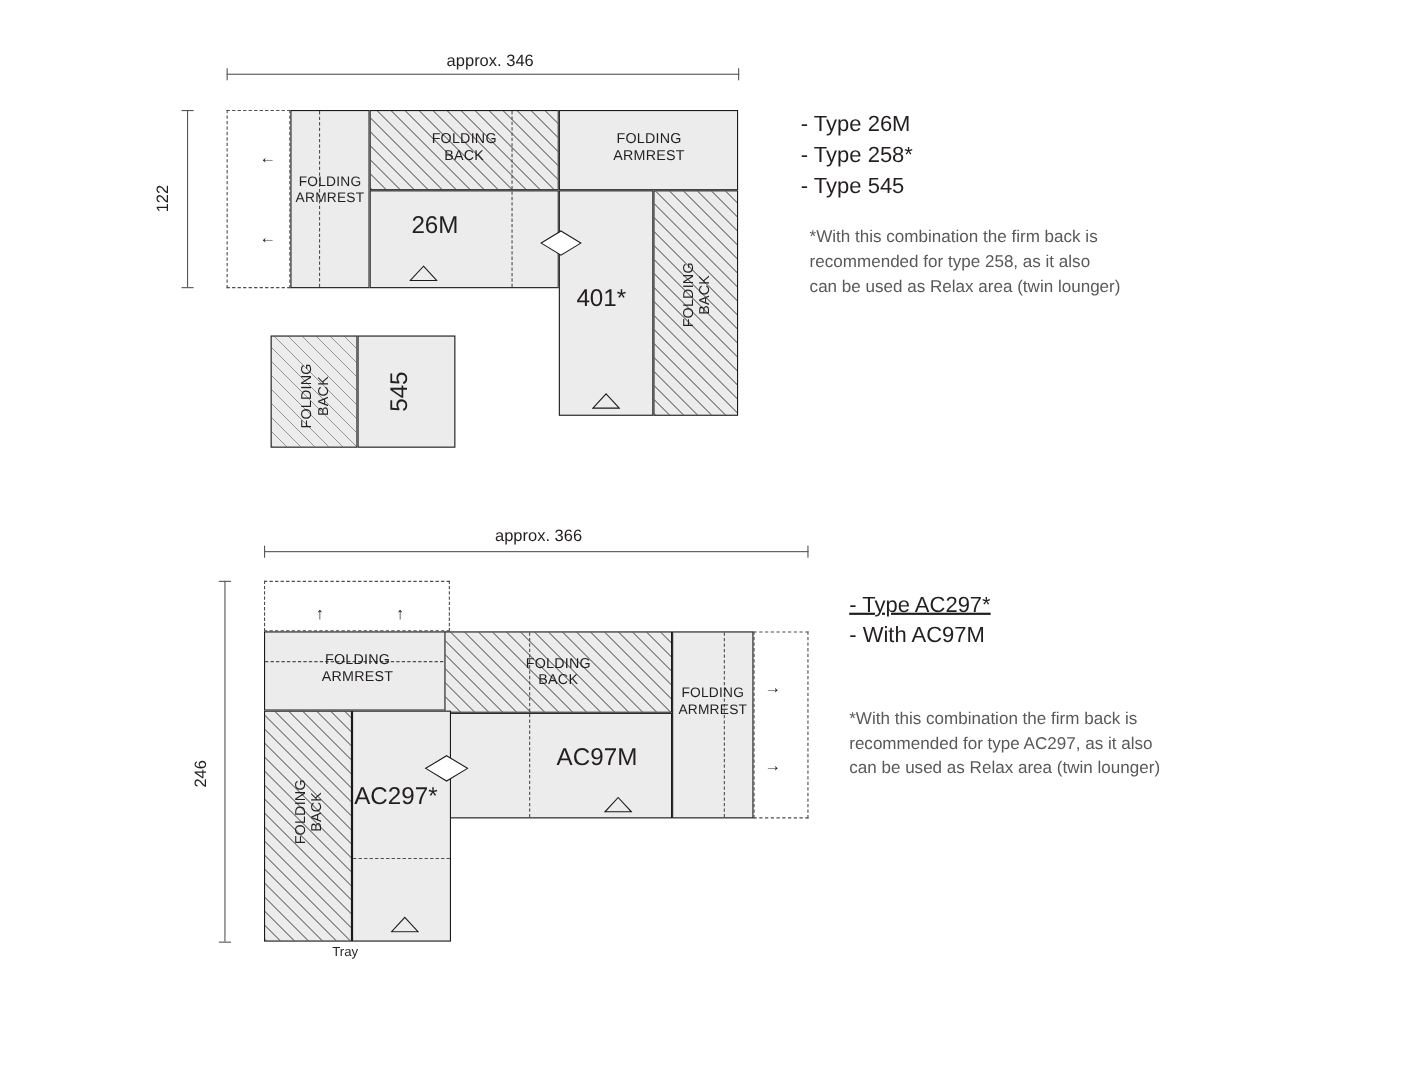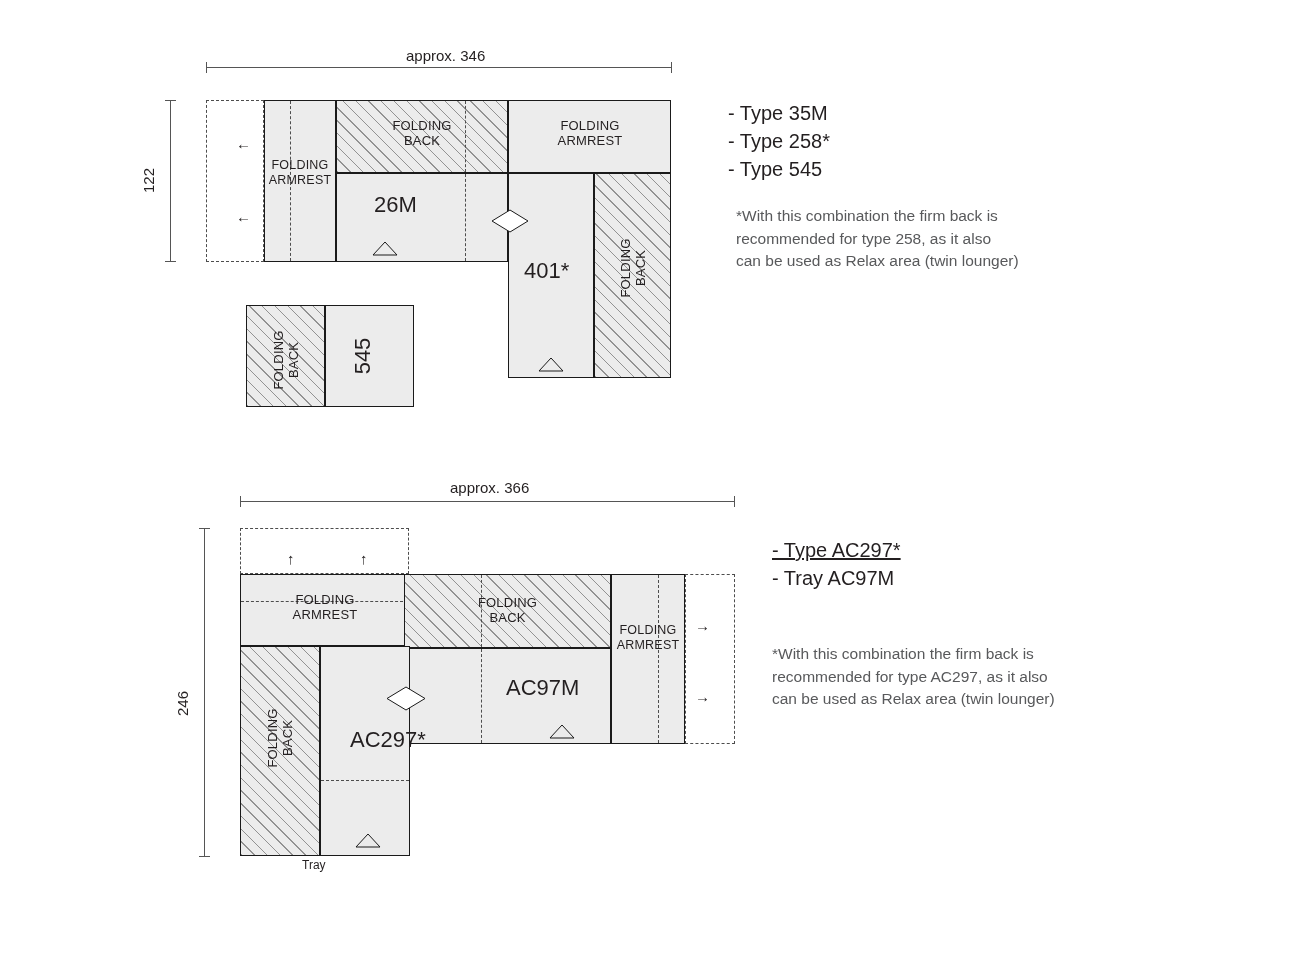--- a/index.html
+++ b/index.html
@@ -123,21 +123,21 @@
   <svg class="diamond" style="left:490px;top:208px;" width="40" height="26">
     <polygon points="20,2 38,13 20,24 2,13" fill="#fff" stroke="#1a1a1a" stroke-width="1"></polygon>
   </svg>
 
   <div class="box hatch" style="left:246px;top:305px;width:79px;height:102px;"></div>
   <div class="lbl" style="left:245px;top:345px;width:82px;transform:rotate(-90deg);">FOLDING
 BACK</div>
   <div class="box" style="left:325px;top:305px;width:89px;height:102px;"></div>
   <div class="big" style="left:345px;top:344px;transform:rotate(-90deg);">545</div>
 
-  <div class="legend-item" style="left:728px;top:99px;">- Type 35M</div>
+  <div class="legend-item" style="left:728px;top:99px;">- Type 26M</div>
   <div class="legend-item" style="left:728px;top:127px;">- Type 258*</div>
   <div class="legend-item" style="left:728px;top:155px;">- Type 545</div>
   <div class="note" style="left:736px;top:205px;width:440px;">*With this combination the firm back is
 recommended for type 258, as it also
 can be used as Relax area (twin lounger)</div>
 
   <div class="dimline-h" style="left:240px;top:501px;width:495px;"></div>
   <div class="tick-v" style="left:240px;top:496px;"></div>
   <div class="tick-v" style="left:734px;top:496px;"></div>
   <div class="dimtext" style="left:450px;top:479px;">approx. 366</div>
@@ -181,30 +181,30 @@
   <div class="arrow" style="left:695px;top:618px;">→</div>
   <div class="arrow" style="left:695px;top:689px;">→</div>
 
   <div class="box hatch" style="left:240px;top:646px;width:80px;height:210px;"></div>
   <div class="lbl" style="left:238px;top:723px;width:84px;transform:rotate(-90deg);">FOLDING
 BACK</div>
 
   <div class="box" style="left:320px;top:646px;width:90px;height:210px;">
     <div class="innerdash-h" style="top:133px;"></div>
   </div>
-  <div class="big" style="left:322px;top:728px;padding-left:28px;">AC297*</div>
+  <div class="big" style="left:322px;top:712px;">AC297*</div>
   <svg class="tri" style="left:355px;top:832px;" width="26" height="16">
     <polygon points="13,2 25,15 1,15" fill="none" stroke="#1a1a1a" stroke-width="1"></polygon>
   </svg>
 
   <div class="tray-label" style="left:302px;top:858px;">Tray</div>
 
   <svg class="diamond" style="left:385px;top:685px;" width="42" height="27">
     <polygon points="21,2 40,13.5 21,25 2,13.5" fill="#fff" stroke="#1a1a1a" stroke-width="1"></polygon>
   </svg>
 
   <div class="legend-item" style="left:772px;top:536px;text-decoration:underline;">- Type AC297*</div>
-  <div class="legend-item" style="left:772px;top:564px;">- Tray AC97M</div>
+  <div class="legend-item" style="left:772px;top:564px;">- With AC97M</div>
   <div class="note" style="left:772px;top:643px;width:440px;">*With this combination the firm back is
 recommended for type AC297, as it also
 can be used as Relax area (twin lounger)</div>
 
 </div>
 
 </body></html>

